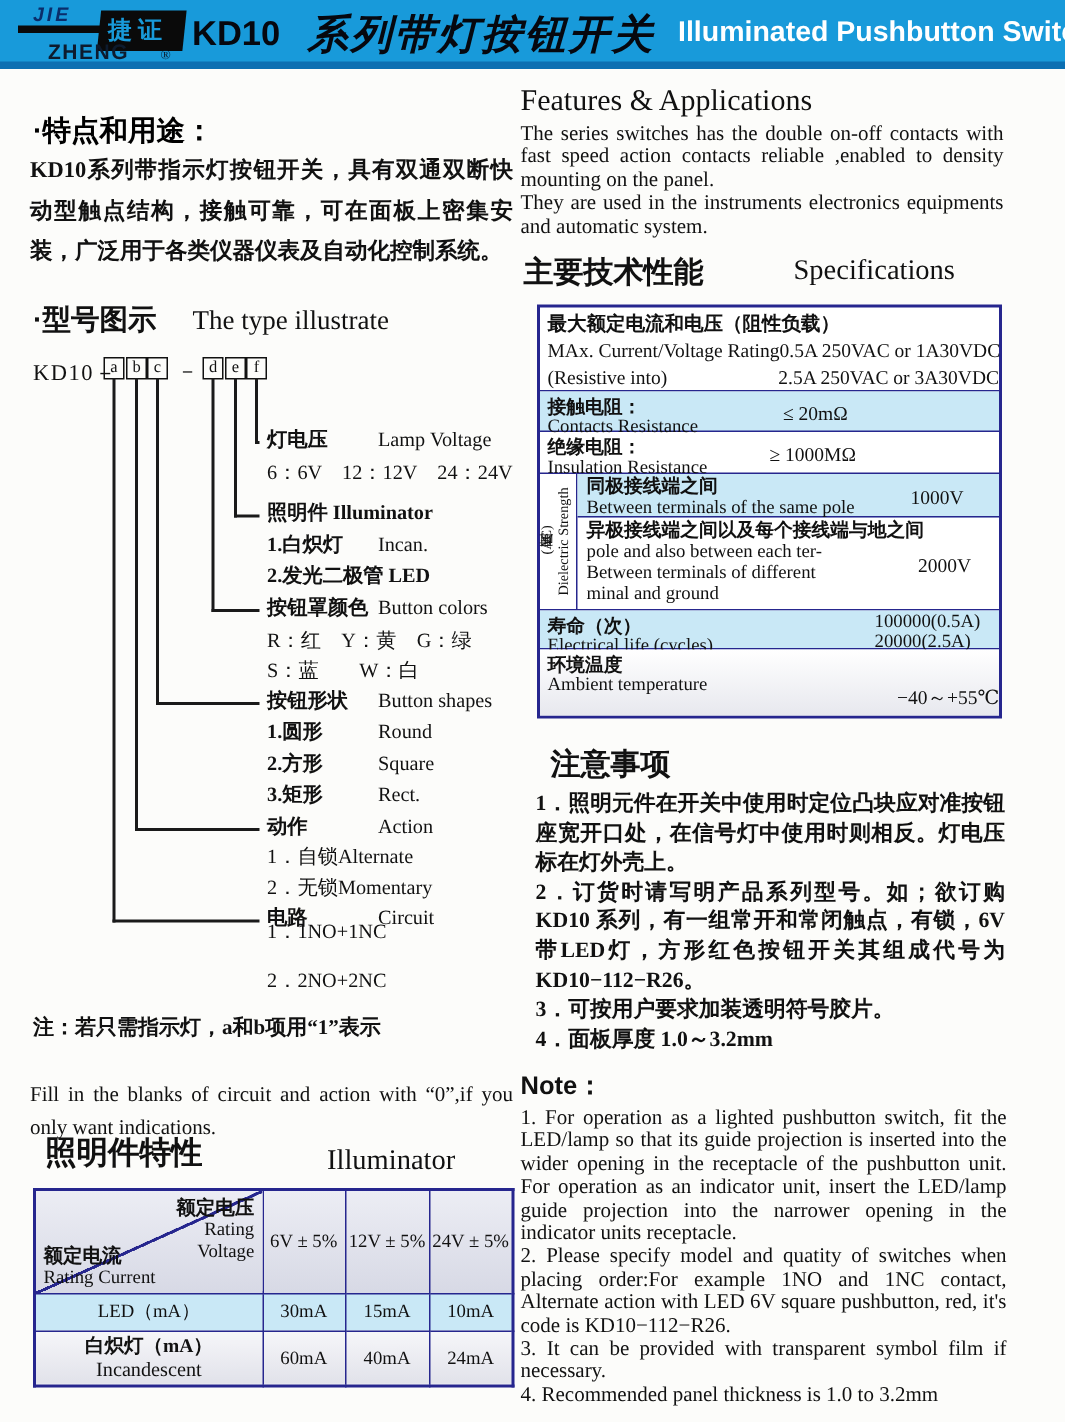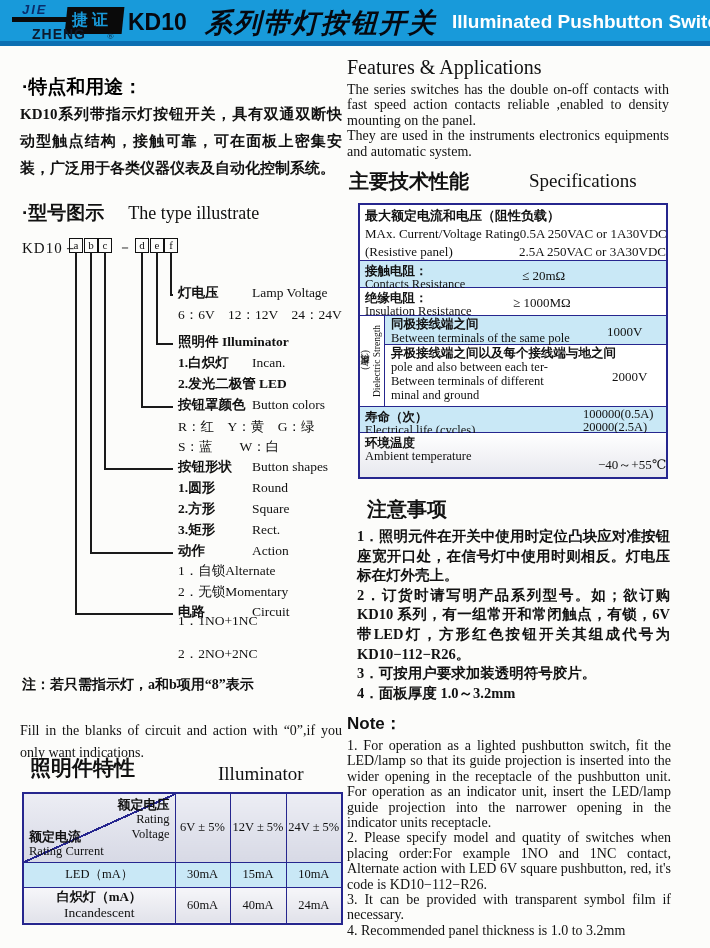--- a/index.html
+++ b/index.html
@@ -160,21 +160,21 @@
     <div class="drow" style="top:264px"><span class="dcn">2.方形</span><span class="den">Square</span></div>
     <div class="drow" style="top:285px"><span class="dcn">3.矩形</span><span class="den">Rect.</span></div>
     <div class="drow" style="top:306px"><span class="dcn">动作</span><span class="den">Action</span></div>
     <div class="drow plain" style="top:326px">1．自锁Alternate</div>
     <div class="drow plain" style="top:347px">2．无锁Momentary</div>
     <div class="drow" style="top:367px"><span class="dcn">电路</span><span class="den">Circuit</span></div>
     <div class="drow plain" style="top:376px">1．1NO+1NC</div>
     <div class="drow plain" style="top:409px">2．2NO+2NC</div>
   </div>
 
-  <div class="note-cn">注：若只需指示灯，a和b项用“8”表示</div>
+  <div class="note-cn">注：若只需指示灯，a和b项用“1”表示</div>
   <div class="fill-note">Fill in the blanks of circuit and action with “0”,if you only want indications.</div>
 
   <div class="illum-h-cn">照明件特性</div>
   <div class="illum-h-en">Illuminator</div>
 
   <table class="illum">
     <colgroup>
         <col style="width:152px">
         <col style="width:55px">
         <col style="width:56px">
@@ -225,21 +225,21 @@
   <div class="spec-h-en">Specifications</div>
 
   <div class="spec-table">
     <div class="srow sr1">
       <div class="scn">最大额定电流和电压（阻性负载）</div>
       <div class="l2">
           <span class="sen">MAx. Current/Voltage Rating</span>
           <span class="val">0.5A 250VAC or 1A30VDC</span>
         </div>
       <div class="l3">
-          <span class="sen">(Resistive panel)</span>
+          <span class="sen">(Resistive into)</span>
           <span class="val">2.5A 250VAC or 3A30VDC</span>
         </div>
     </div>
     <div class="srow sr2 blue">
       <div class="scn">接触电阻：</div>
       <div class="sen">Contacts Resistance</div>
       <span class="aval" style="left:162px;bottom:3px">≤ 20mΩ</span>
     </div>
     <div class="srow sr3">
       <div class="scn">绝缘电阻：</div>

